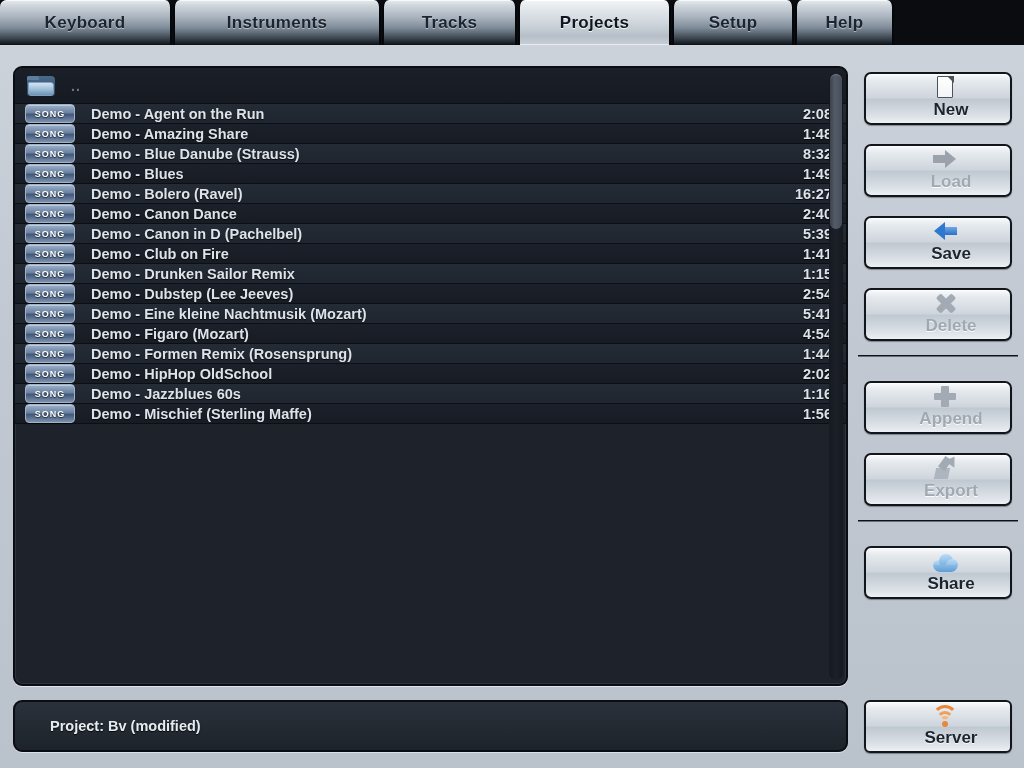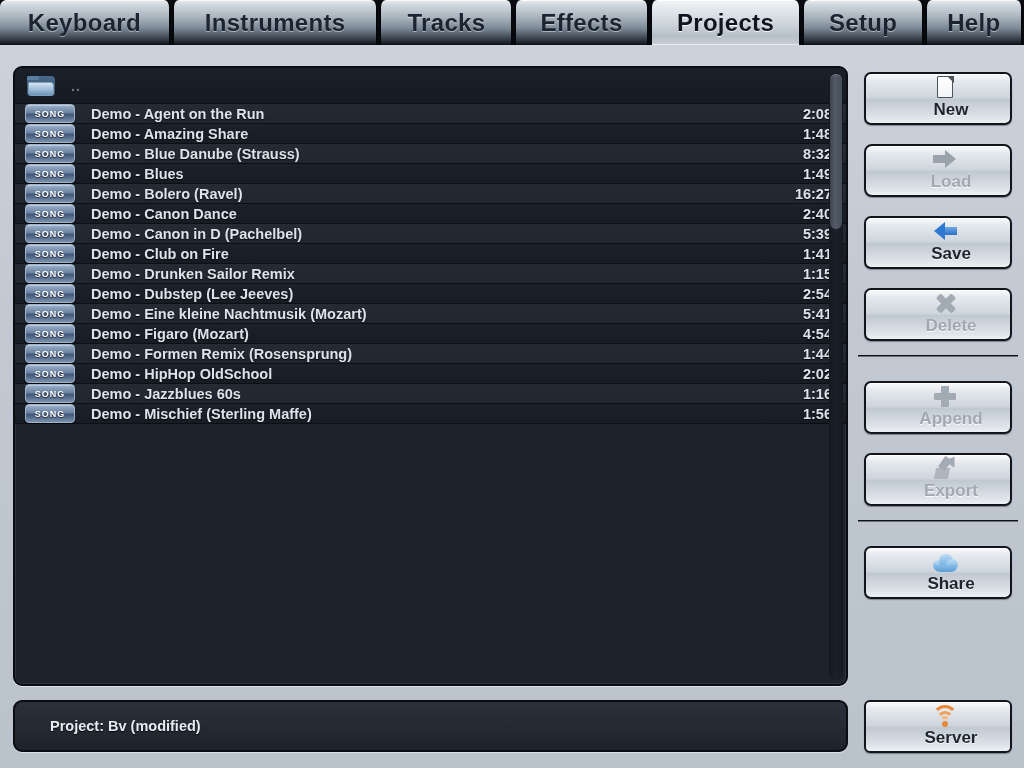--- a/index.html
+++ b/index.html
@@ -17,21 +17,21 @@
   
   #tabbar {
     position:absolute; left:0; top:0; width:1024px; height:45px;
     display:flex;
     background:#0a0c10;
   }
   .tab {
     position:relative;
     height:45px;
     display:flex; align-items:center; justify-content:center;
-    font-size:24px; font-weight:bold;
+    font-size:17px; font-weight:bold;
     color:#1b2430;
     text-shadow:0 1px 0 rgba(255,255,255,.45);
     background:linear-gradient(180deg,
         #e8ecef 0%,
         #cfd6dc 12%,
         #aab4bf 38%,
         #7e8b98 62%,
         #3c464f 85%,
         #0d1116 100%);
     border-left:2px solid #05070a;
@@ -314,21 +314,20 @@
 </style>
 </head>
 <body>
 
 <div id="app">
 
   <div id="tabbar">
       <div class="tab" style="width: 172px;">Keyboard</div>
       <div class="tab" style="width: 208px;">Instruments</div>
       <div class="tab" style="width: 135px;">Tracks</div>
-      <div class="tab" style="width: 135px;">Effects</div>
       <div class="tab selected" style="width: 153px;">Projects</div>
       <div class="tab" style="width: 122px;">Setup</div>
       <div class="tab" style="width: 99px;">Help</div>
     </div>
 
   <div id="listpanel">
     <div id="listscroll">
         <div class="row folderrow">
           <span class="foldericon">
             <span class="back"></span>
@@ -428,21 +427,21 @@
   </div>
 
   <div id="sidebar">
       <div class="btn" style="top: 10px;">
         <span class="bicon ic-page">
           <span class="sheet"></span>
           <span class="fold"></span>
         </span>
         <span class="btnlabel">New</span>
       </div>
-      <div class="btn disabled" style="top: 82px; border-radius: 8px;">
+      <div class="btn disabled" style="top: 82px;">
         <span class="bicon ic-arrowr">
           <span class="shaft"></span>
           <span class="head"></span>
         </span>
         <span class="btnlabel">Load</span>
       </div>
       <div class="btn" style="top: 154px;">
         <span class="bicon ic-arrowl">
           <span class="shaft"></span>
           <span class="head"></span>

